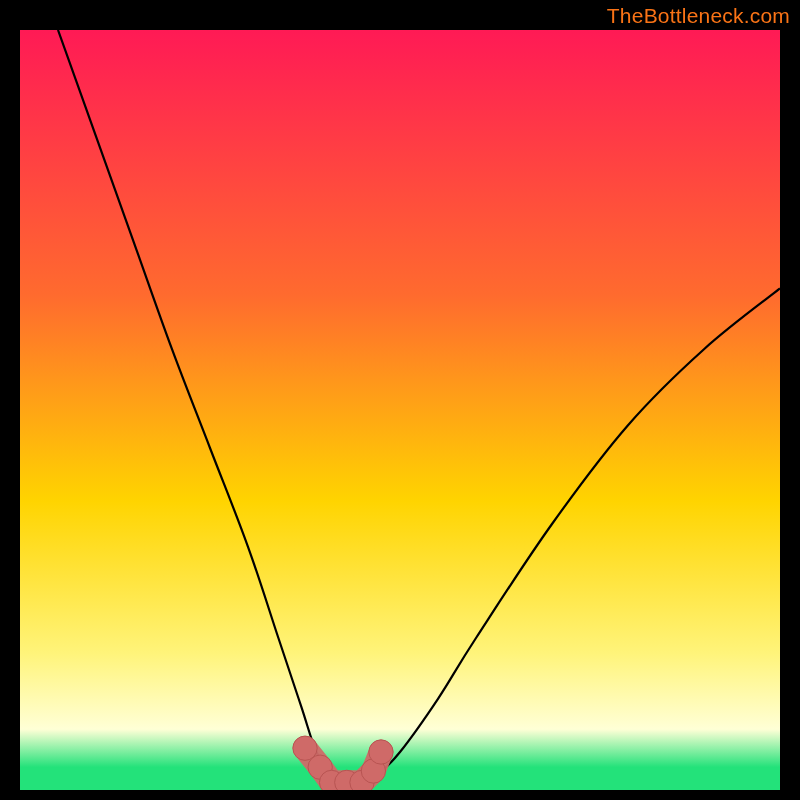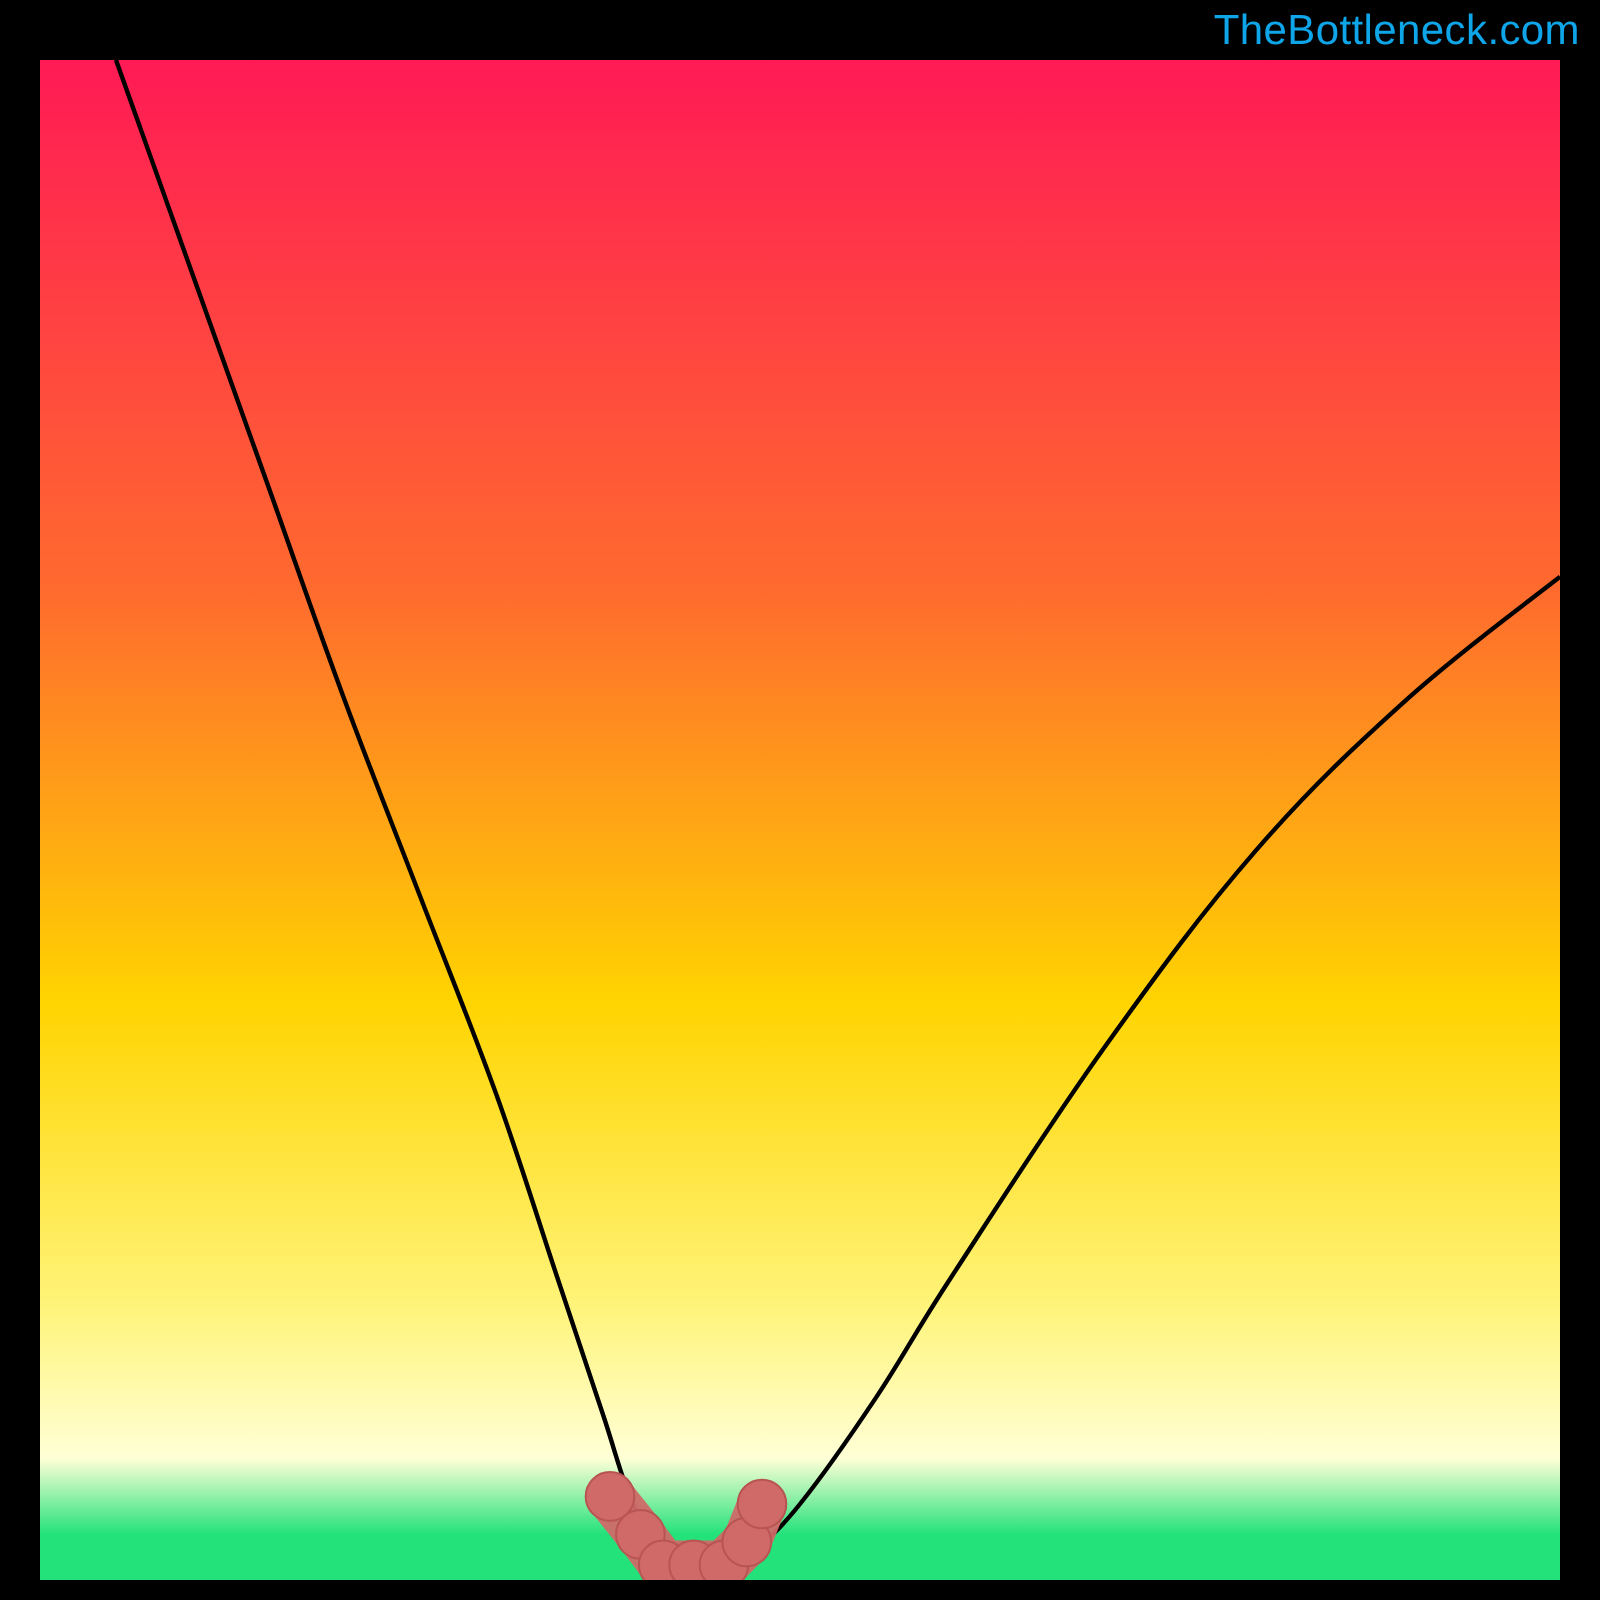--- a/index.html
+++ b/index.html
@@ -14,21 +14,21 @@
   .stage {
     position: relative;
     width: 800px;
     height: 800px;
     background: #000;
   }
   .watermark {
     position: absolute;
     top: 4px;
     right: 10px;
-    color: #0ea5e9;
+    color: #f97316;
     font-size: 21px;
     font-weight: 500;
     letter-spacing: 0.2px;
     z-index: 10;
   }
   svg {
     position: absolute;
     left: 0;
     top: 0;
   }

